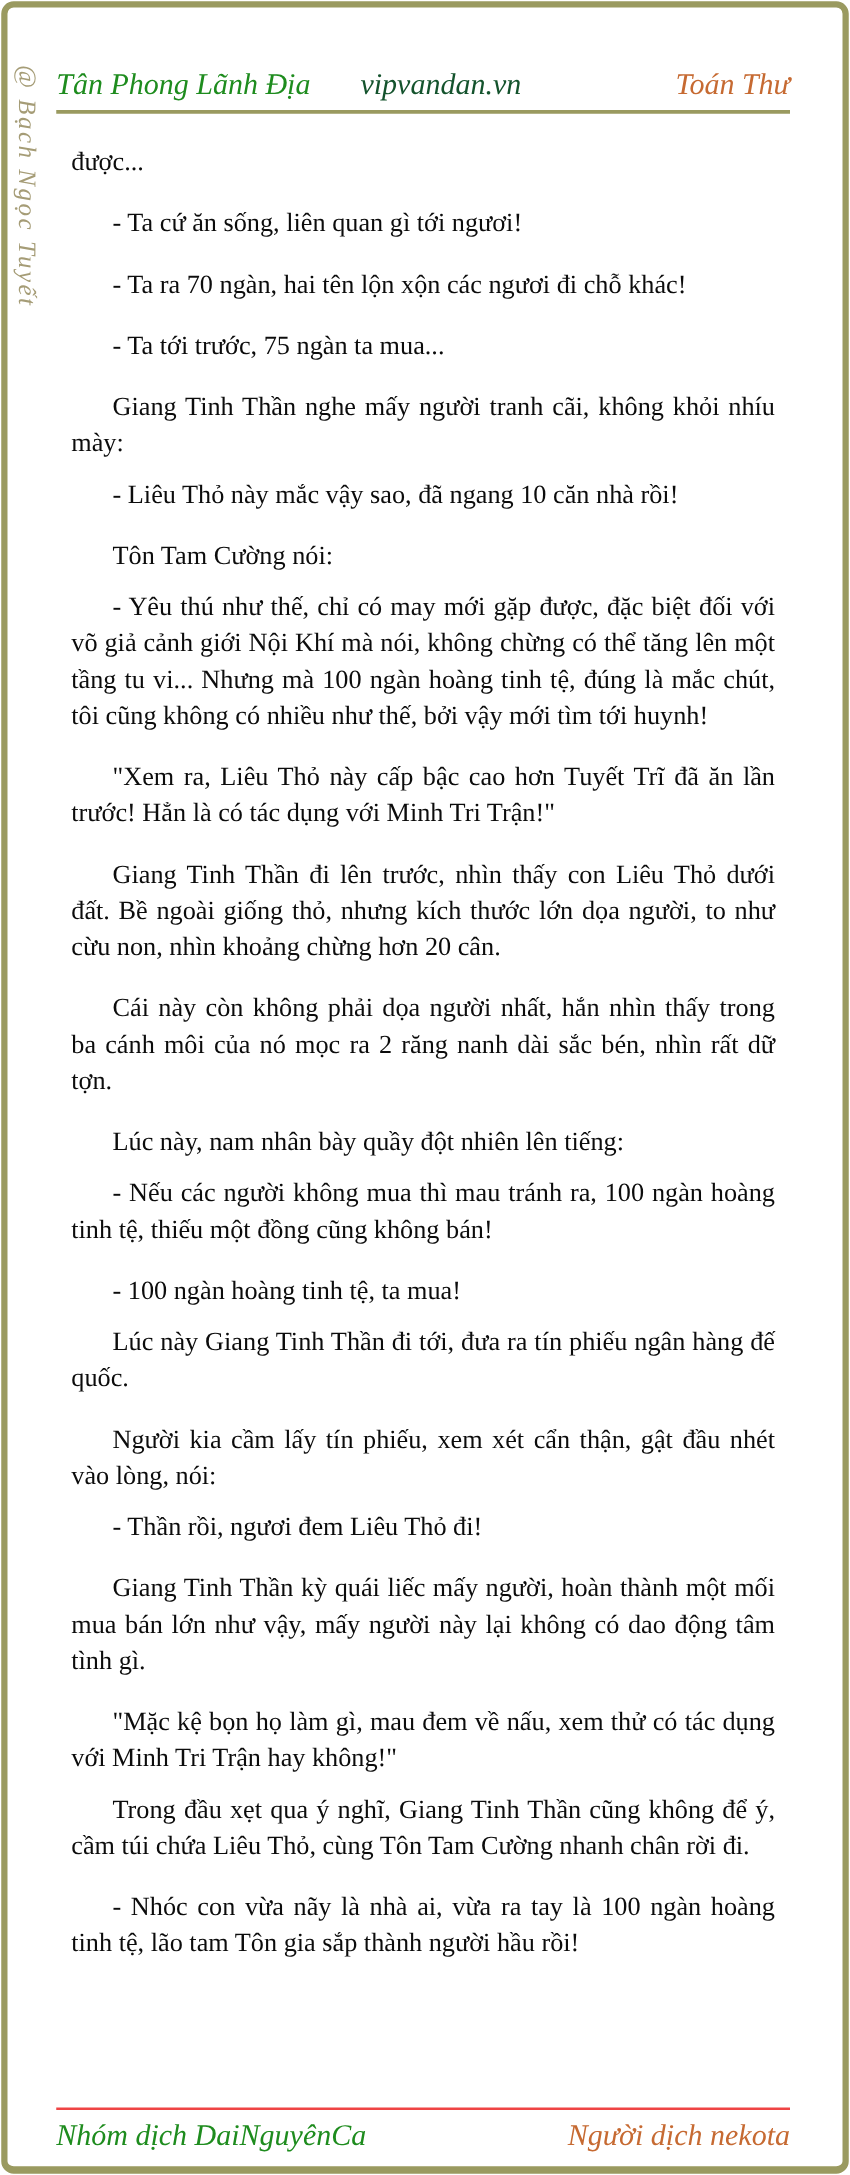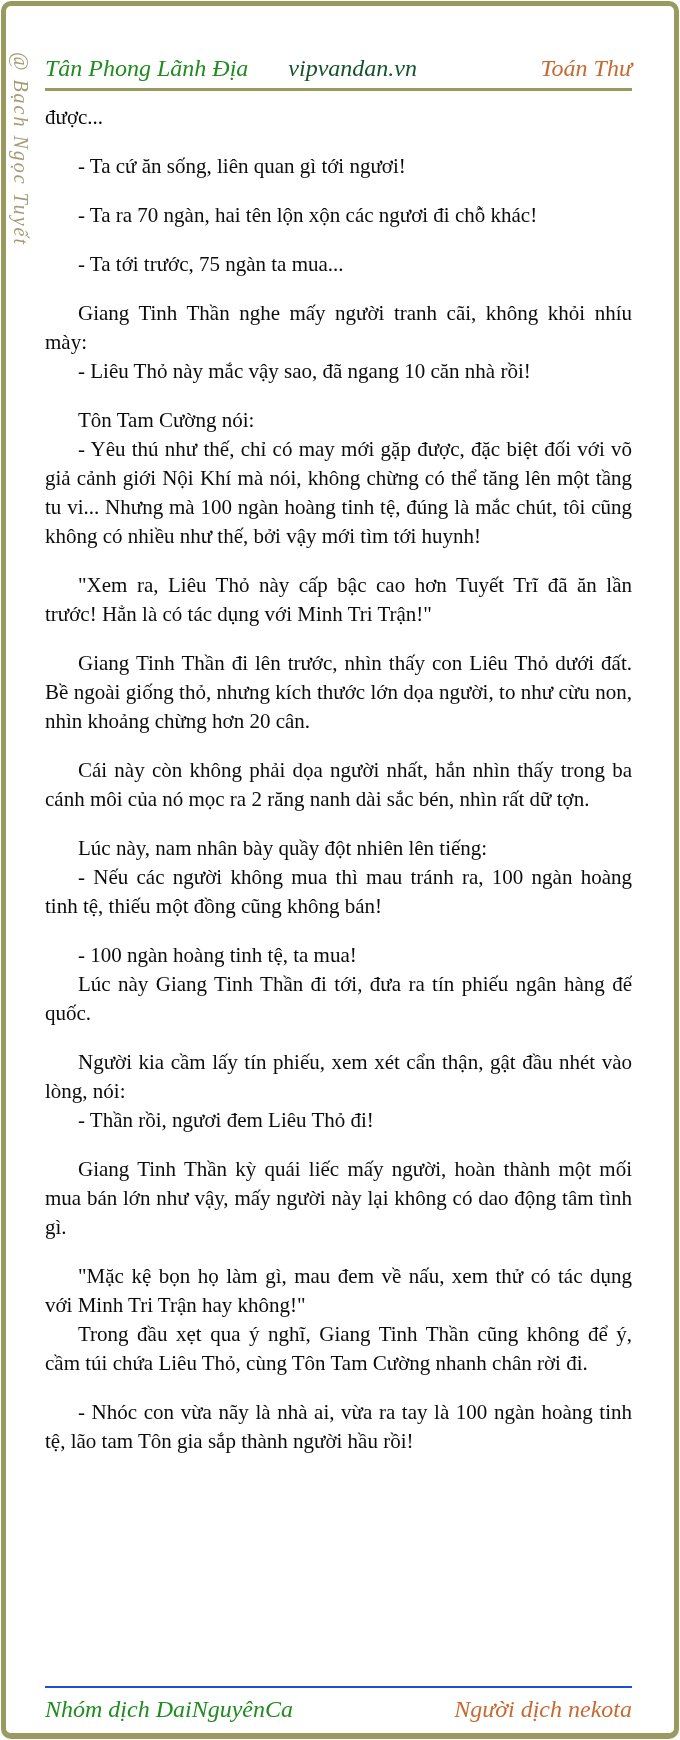--- a/index.html
+++ b/index.html
@@ -52,30 +52,30 @@
   .book-title { color: #1e8c1e; margin-top: 44px; }
   .site-name  { color: #14532d; margin-left: 40px; }
   .section-label { color: #c66a32; margin-left: auto; }
   .body-text {
     flex: 1;
     padding-top: 12px;
     color: #0c0c0c;
     overflow: hidden;
   }
   p.para {
-    margin: 0;
+    margin: 12px;
     font-size: 21px;
     line-height: 29px;
     text-align: justify;
     text-indent: 33px;
   }
   p.para.gap { margin-top: 20px; }
   p.para.no-indent { text-indent: 0; }
   .footer {
-    border-top: 2px solid #1d4ed8;
+    border-top: 2px solid #ef4444;
     display: flex;
     justify-content: space-between;
     align-items: baseline;
     font-style: italic;
     font-size: 24px;
     padding: 8px 0 10px 0;
   }
   .footer-left  { color: #1e8c1e; }
   .footer-right { color: #c66a32; }
 </style>

